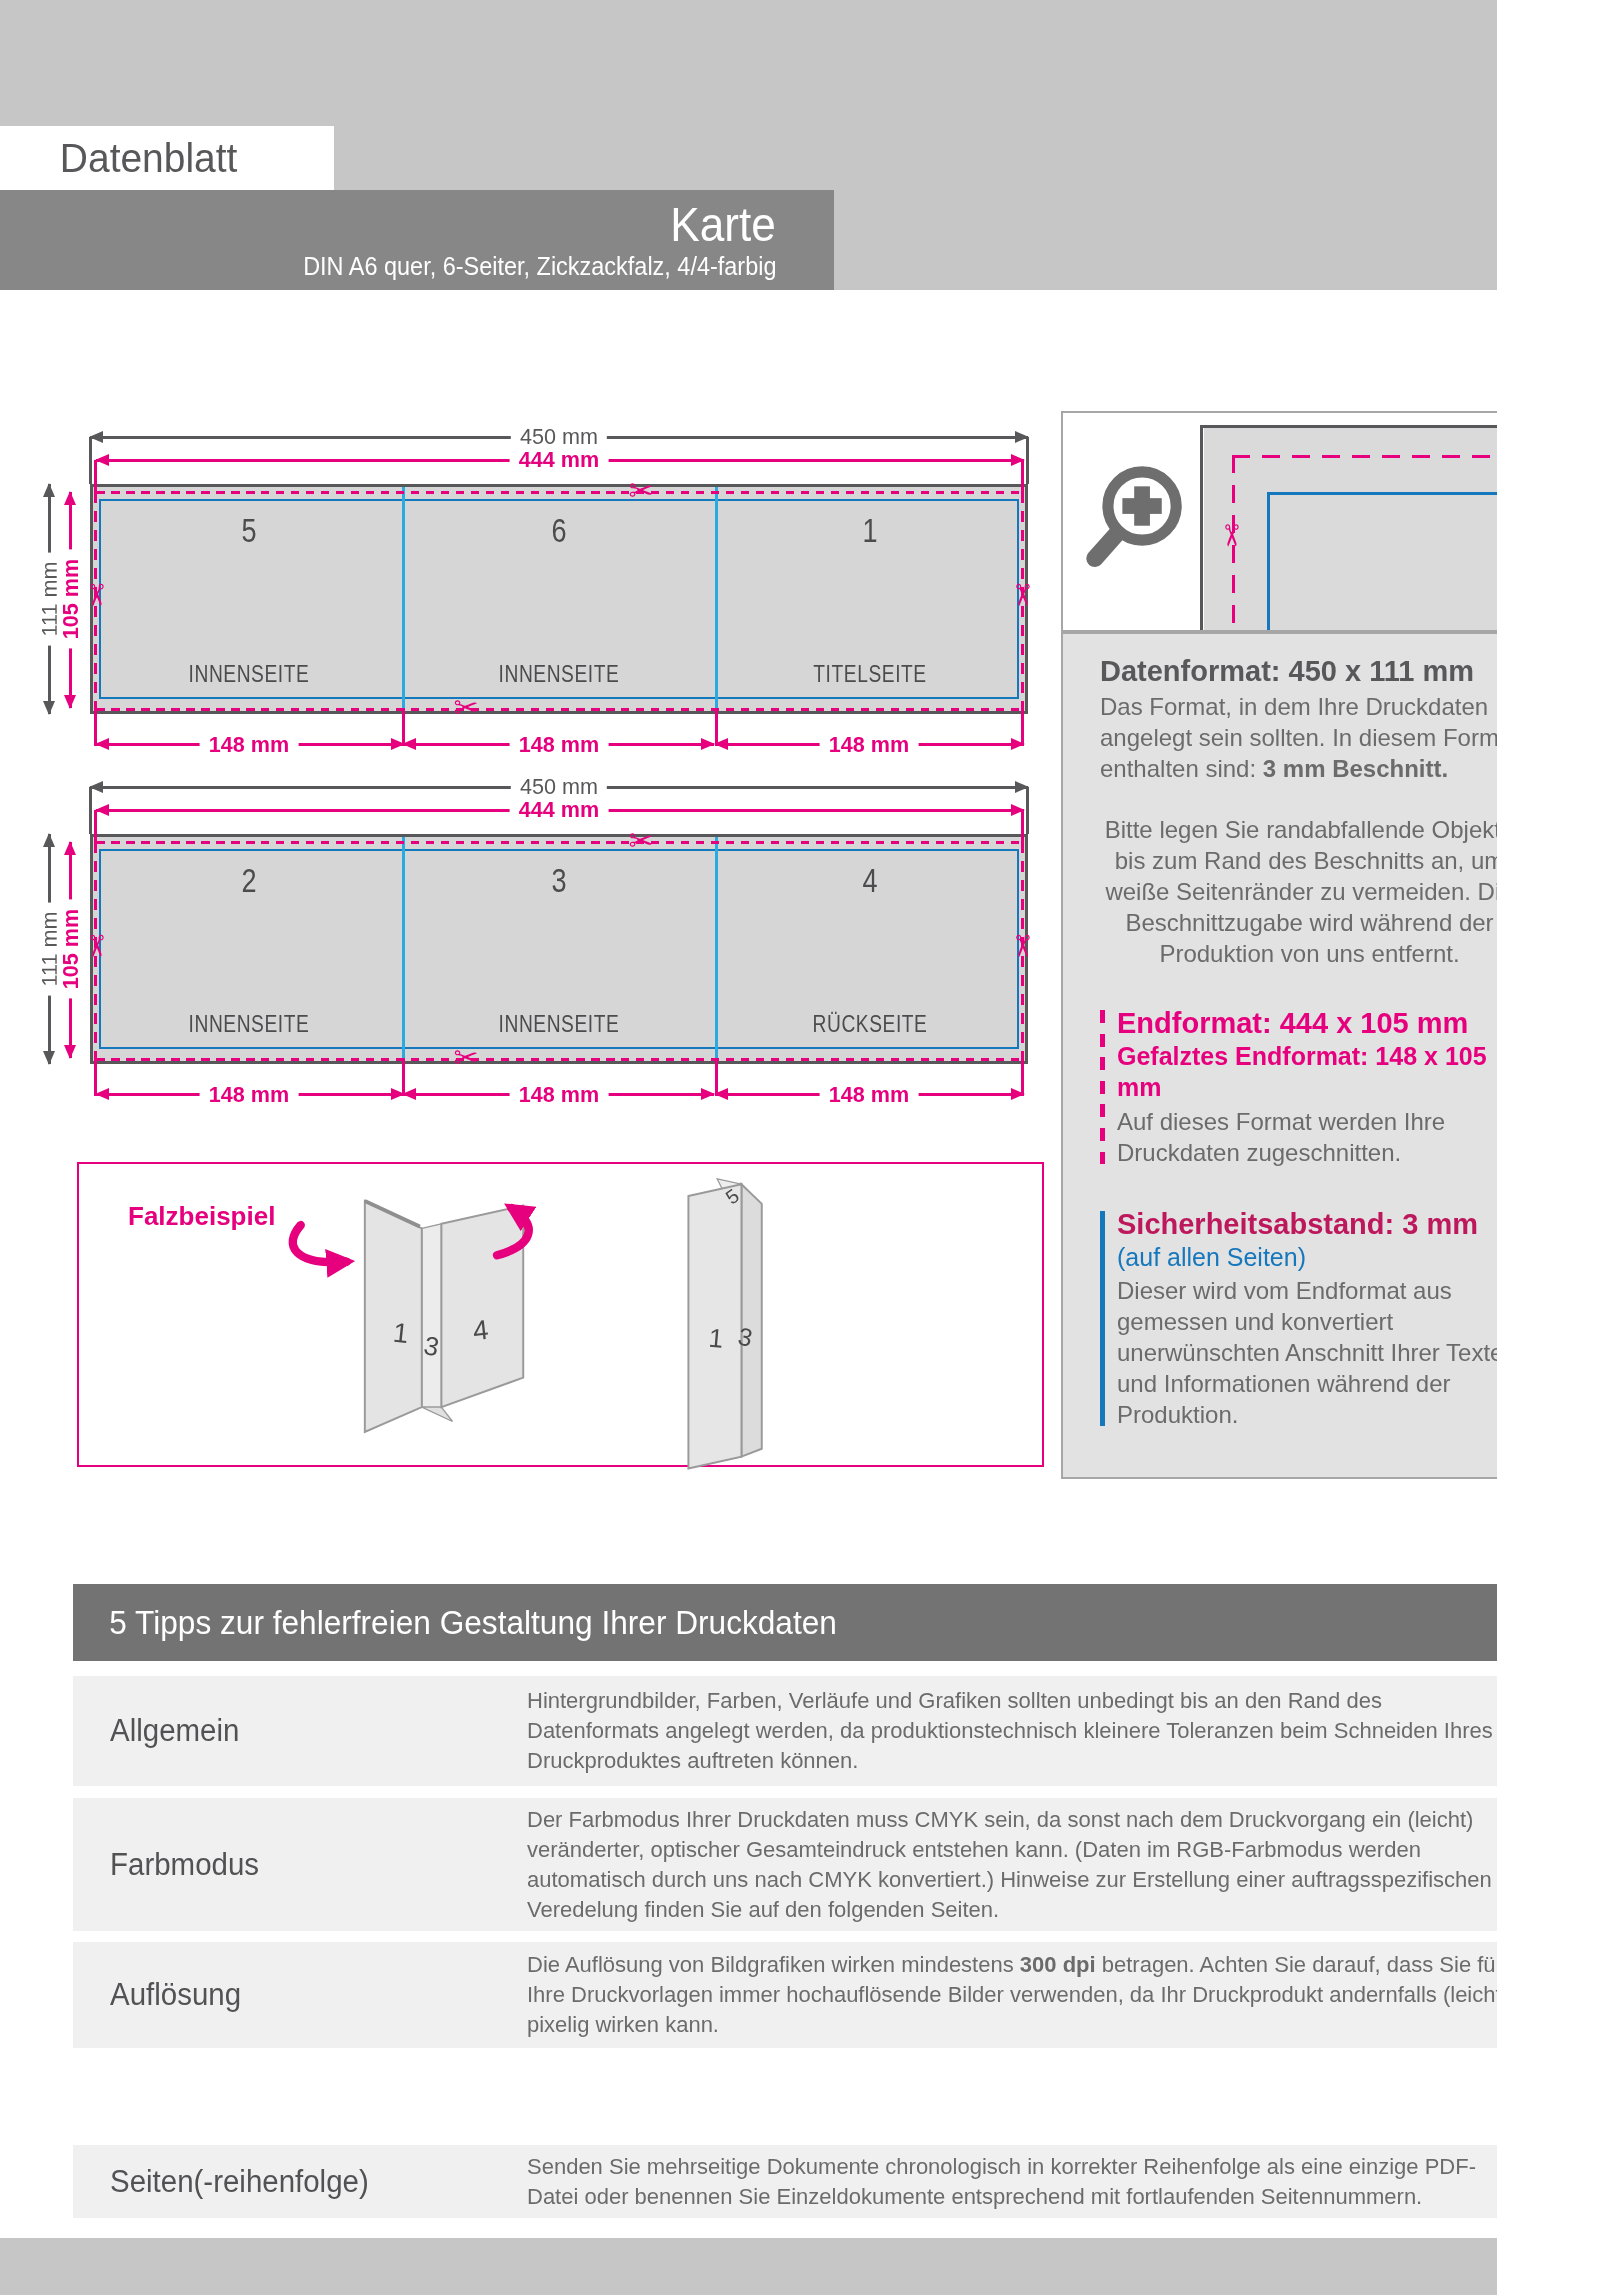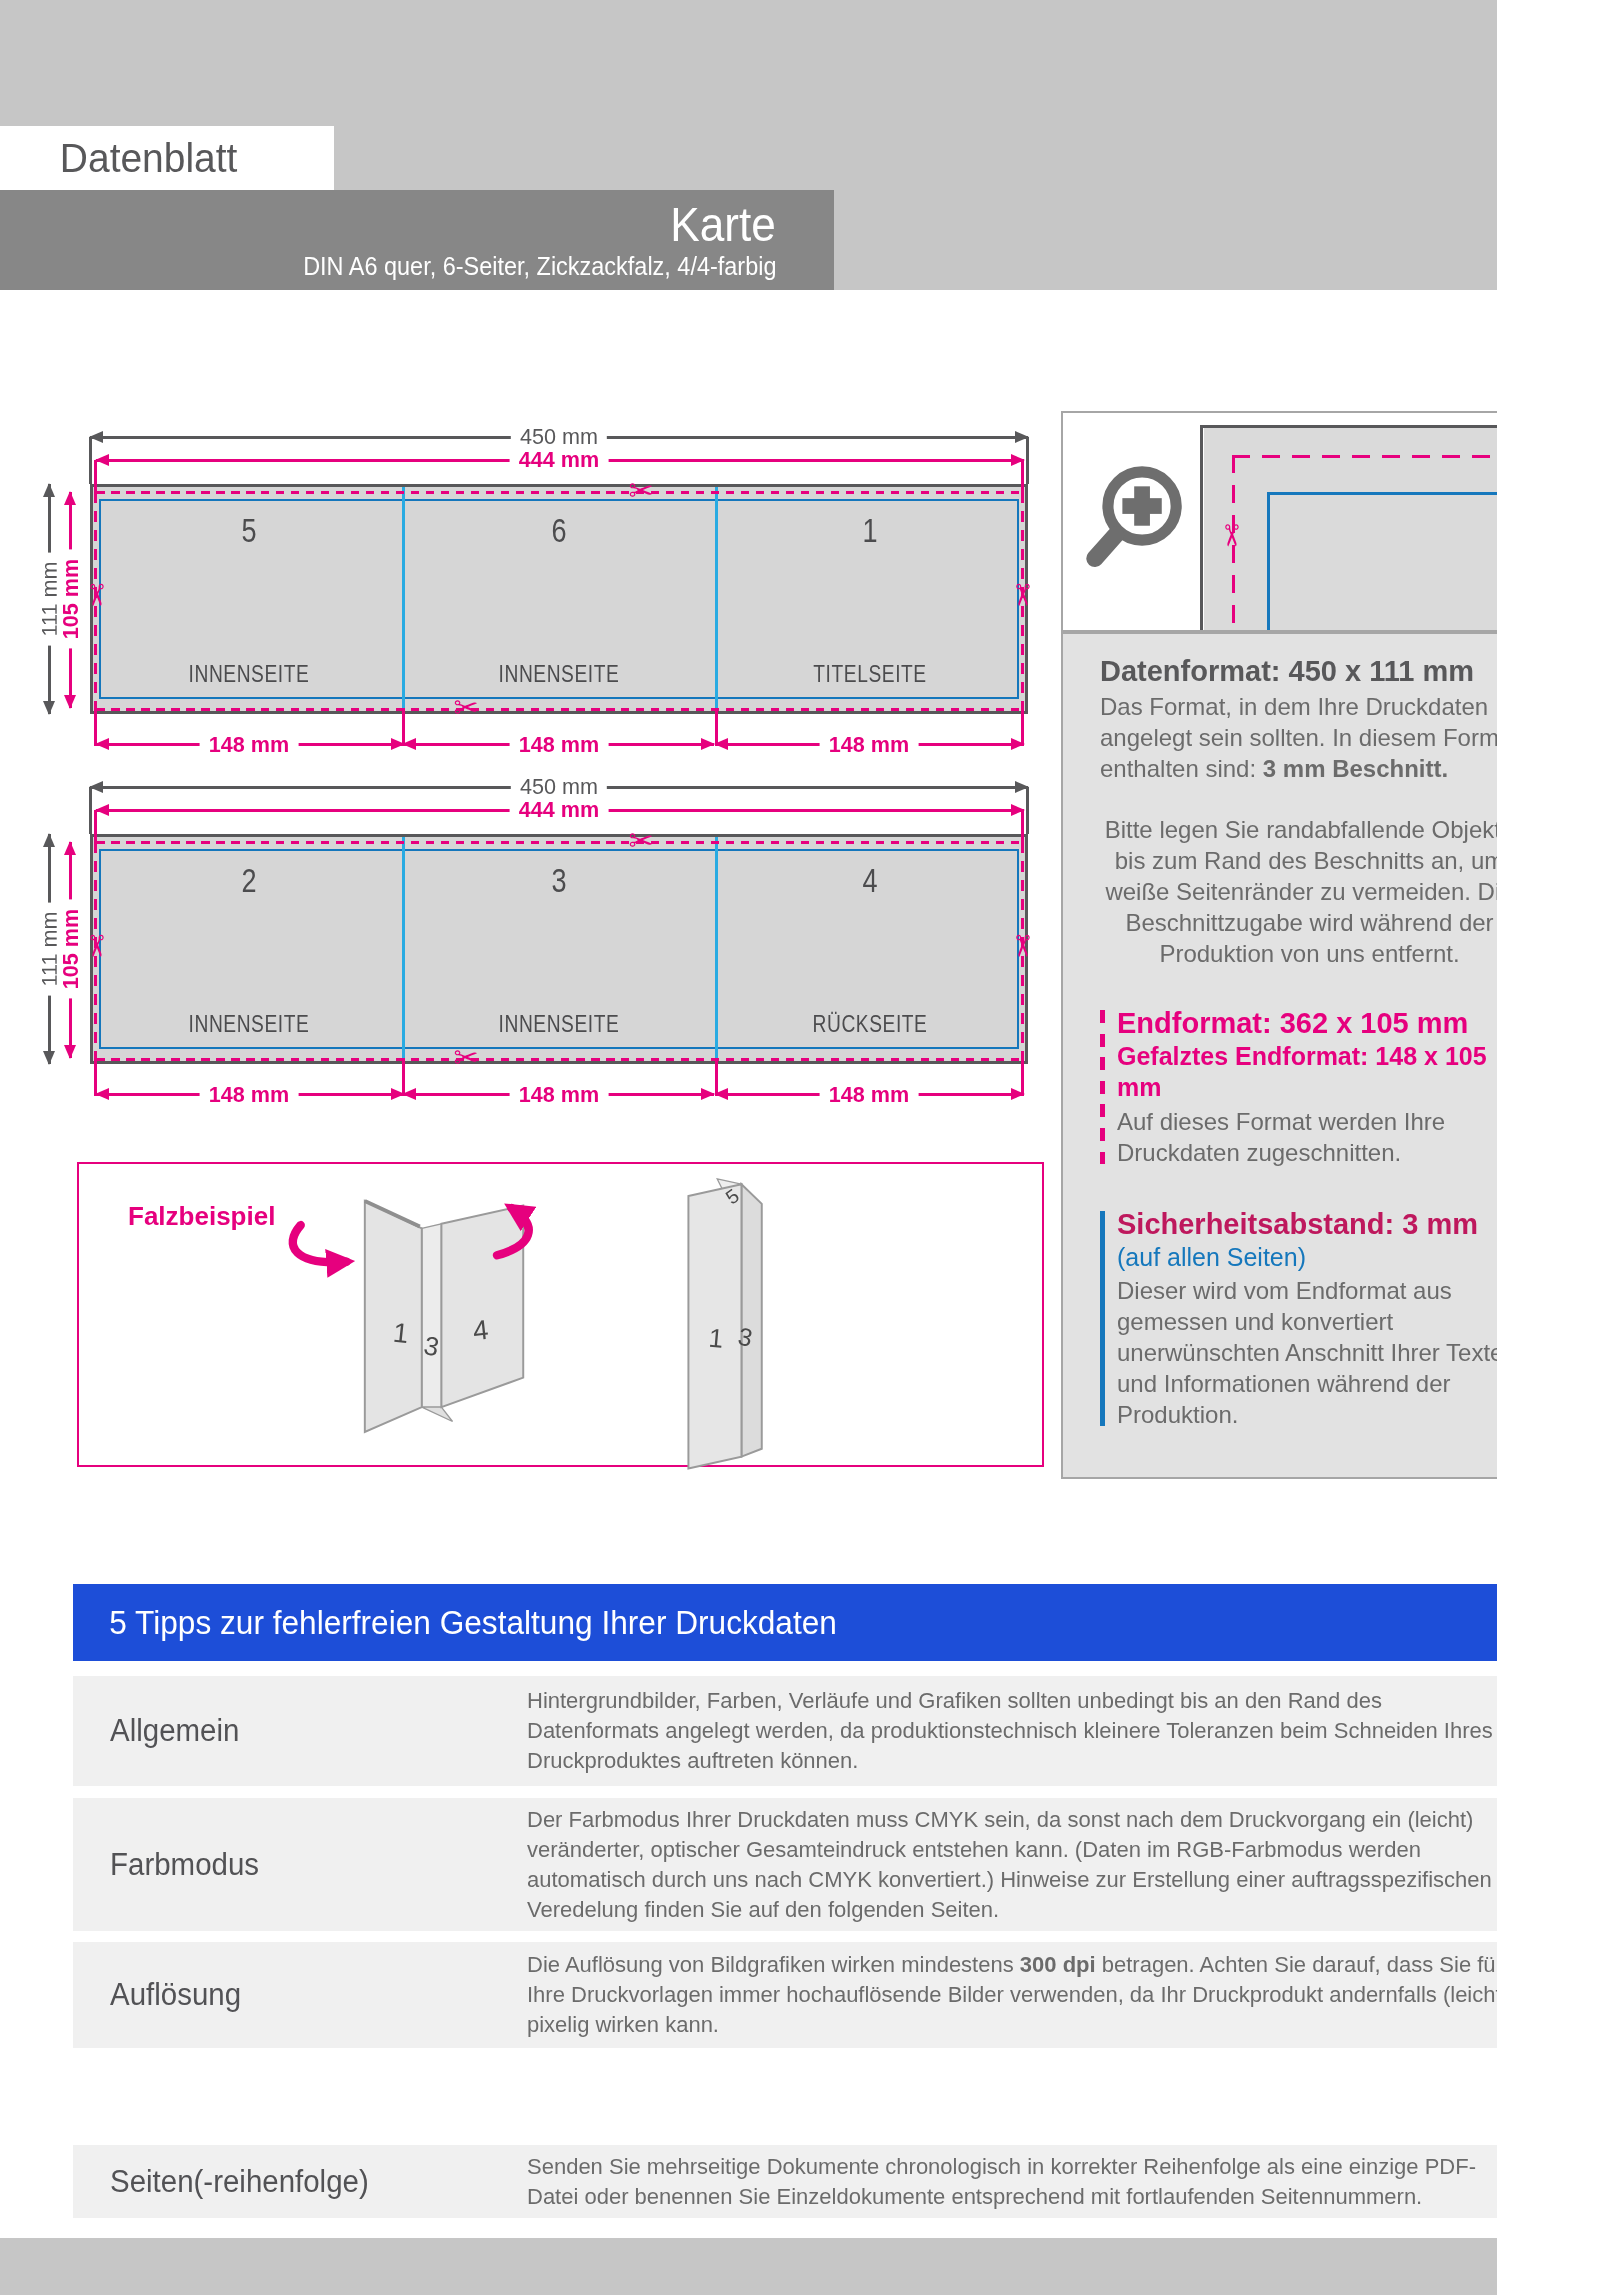--- a/index.html
+++ b/index.html
@@ -96,21 +96,21 @@
   .sect.endf h2{color:#e6007e;}
   .sect.endf .sub{font-size:25px;font-weight:bold;color:#e6007e;line-height:31px;}
   .sect.sich{--bar:#1577bc;margin-top:39px;}
   .sect.sich h2{color:#be185d;}
   .sect.sich .sub{font-size:25px;color:#1577bc;line-height:31px;}
   .sect.falz{--bar:#29abe2;margin-top:39px;}
   .sect.falz h2{color:#29abe2;}
   .mt{margin-top:30px !important;text-align:center;}
 
   
-  .tips-band{left:73px;top:1584px;width:1484px;height:77px;background:#1d4ed8;display:flex;align-items:center;}
+  .tips-band{left:73px;top:1584px;width:1484px;height:77px;background:#737373;display:flex;align-items:center;}
   .tips-band span{color:#fff;font-size:34px;padding-left:39px;transform:scaleX(.93);transform-origin:left;white-space:nowrap;}
   .trow{left:73px;width:1484px;background:#f0f0f0;display:flex;align-items:center;box-sizing:border-box;}
   .trow .tlabel{width:415px;padding-left:39px;font-size:31px;color:#525255;transform:scaleX(.95);transform-origin:left;flex-shrink:0;white-space:nowrap;}
   .trow .tbody{flex:1;padding-right:37px;font-size:22px;line-height:30px;color:#6b6b6b;}
   .r1{top:1676px;height:110px;} .r2{top:1798px;height:133px;} .r3{top:1942px;height:106px;}
   .r4{top:2060px;height:75px;} .r5{top:2145px;height:73px;}
 
   .footer{left:0;top:2238px;width:1623px;height:58px;background:#c6c6c6;}
 
   svg text{font-family:"Liberation Sans",sans-serif;}
@@ -269,21 +269,21 @@
     <div class="bl-v"></div>
     <span class="scis2">✂</span>
   </div>
 
   <div class="abs info-box">
     <h2>Datenformat: 450 x 111 mm</h2>
     <p><span>Das Format, in dem Ihre Druckdaten angelegt sein sollten. In diesem Format enthalten sind: </span><b>3 mm Beschnitt.</b></p>
     <p class="mt">Bitte legen Sie randabfallende Objekte bis zum Rand des Beschnitts an, um weiße Seitenränder zu vermeiden. Die Beschnittzugabe wird während der Produktion von uns entfernt.</p>
 
     <div class="sect endf dash">
-      <h2>Endformat: 362 x 105 mm</h2>
+      <h2>Endformat: 444 x 105 mm</h2>
       <div class="sub">Gefalztes Endformat: 148 x 105 mm</div>
       <p>Auf dieses Format werden Ihre Druckdaten zugeschnitten.</p>
     </div>
 
     <div class="sect sich">
       <h2>Sicherheitsabstand: 3 mm</h2>
       <div class="sub">(auf allen Seiten)</div>
       <p>Dieser wird vom Endformat aus gemessen und konvertiert unerwünschten Anschnitt Ihrer Texte und Informationen während der Produktion.</p>
     </div>
 

